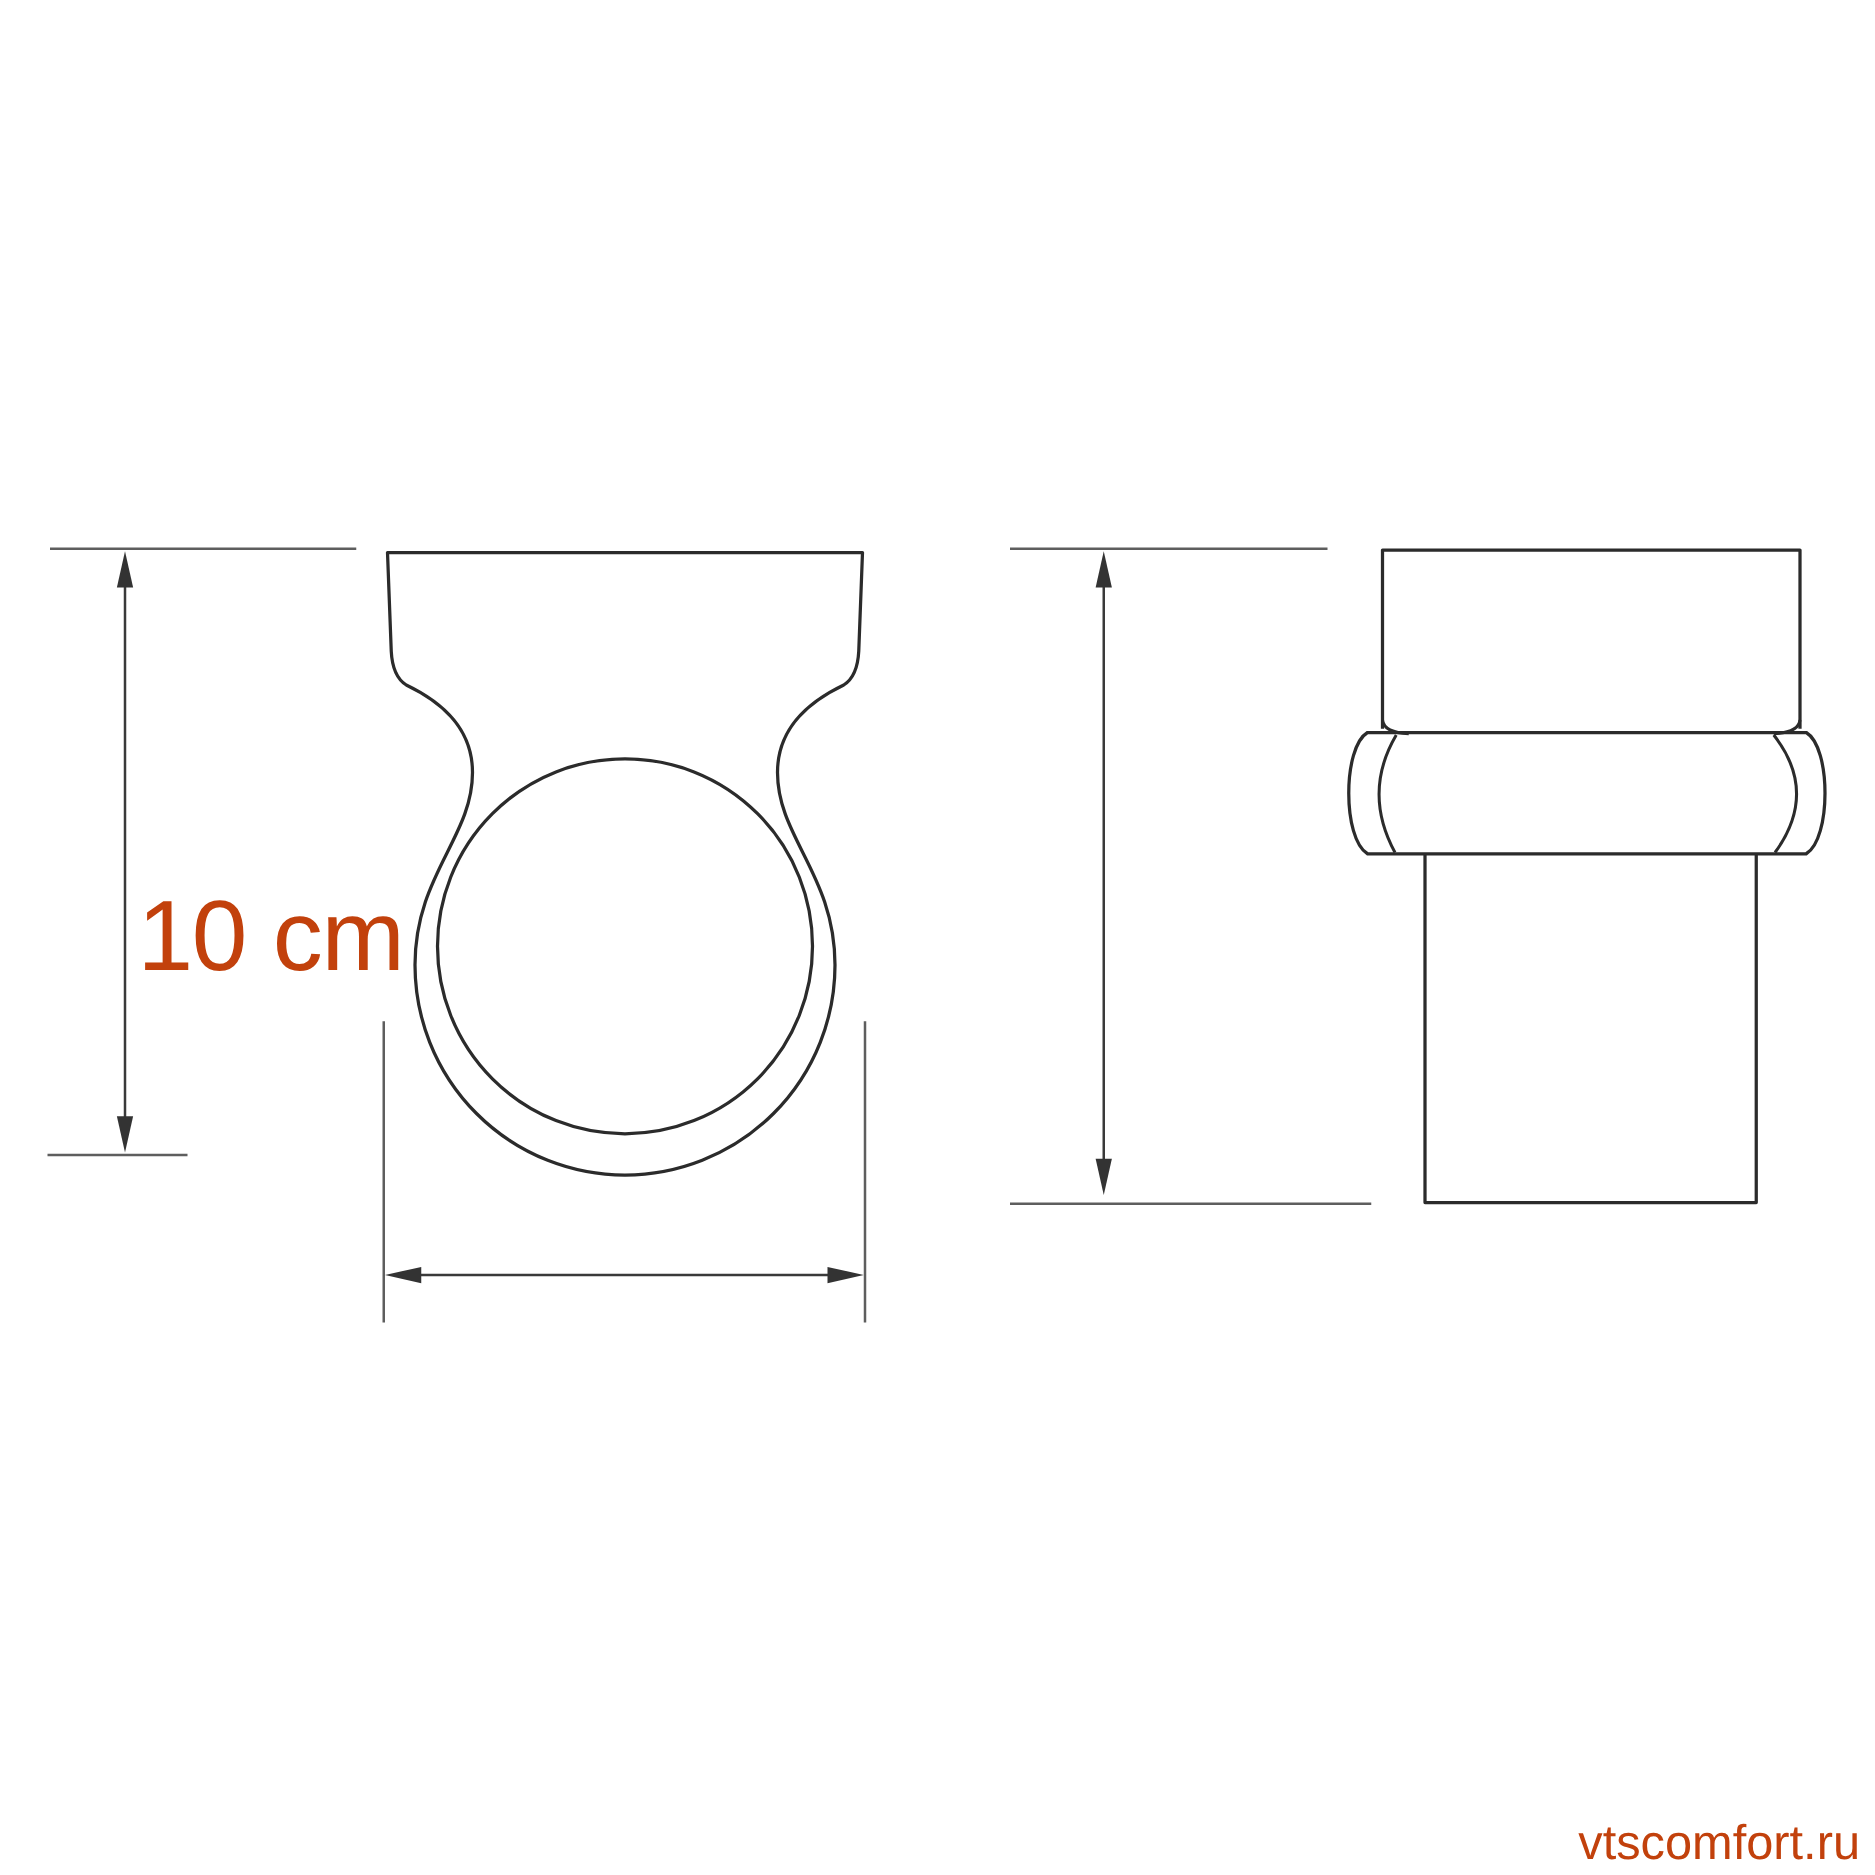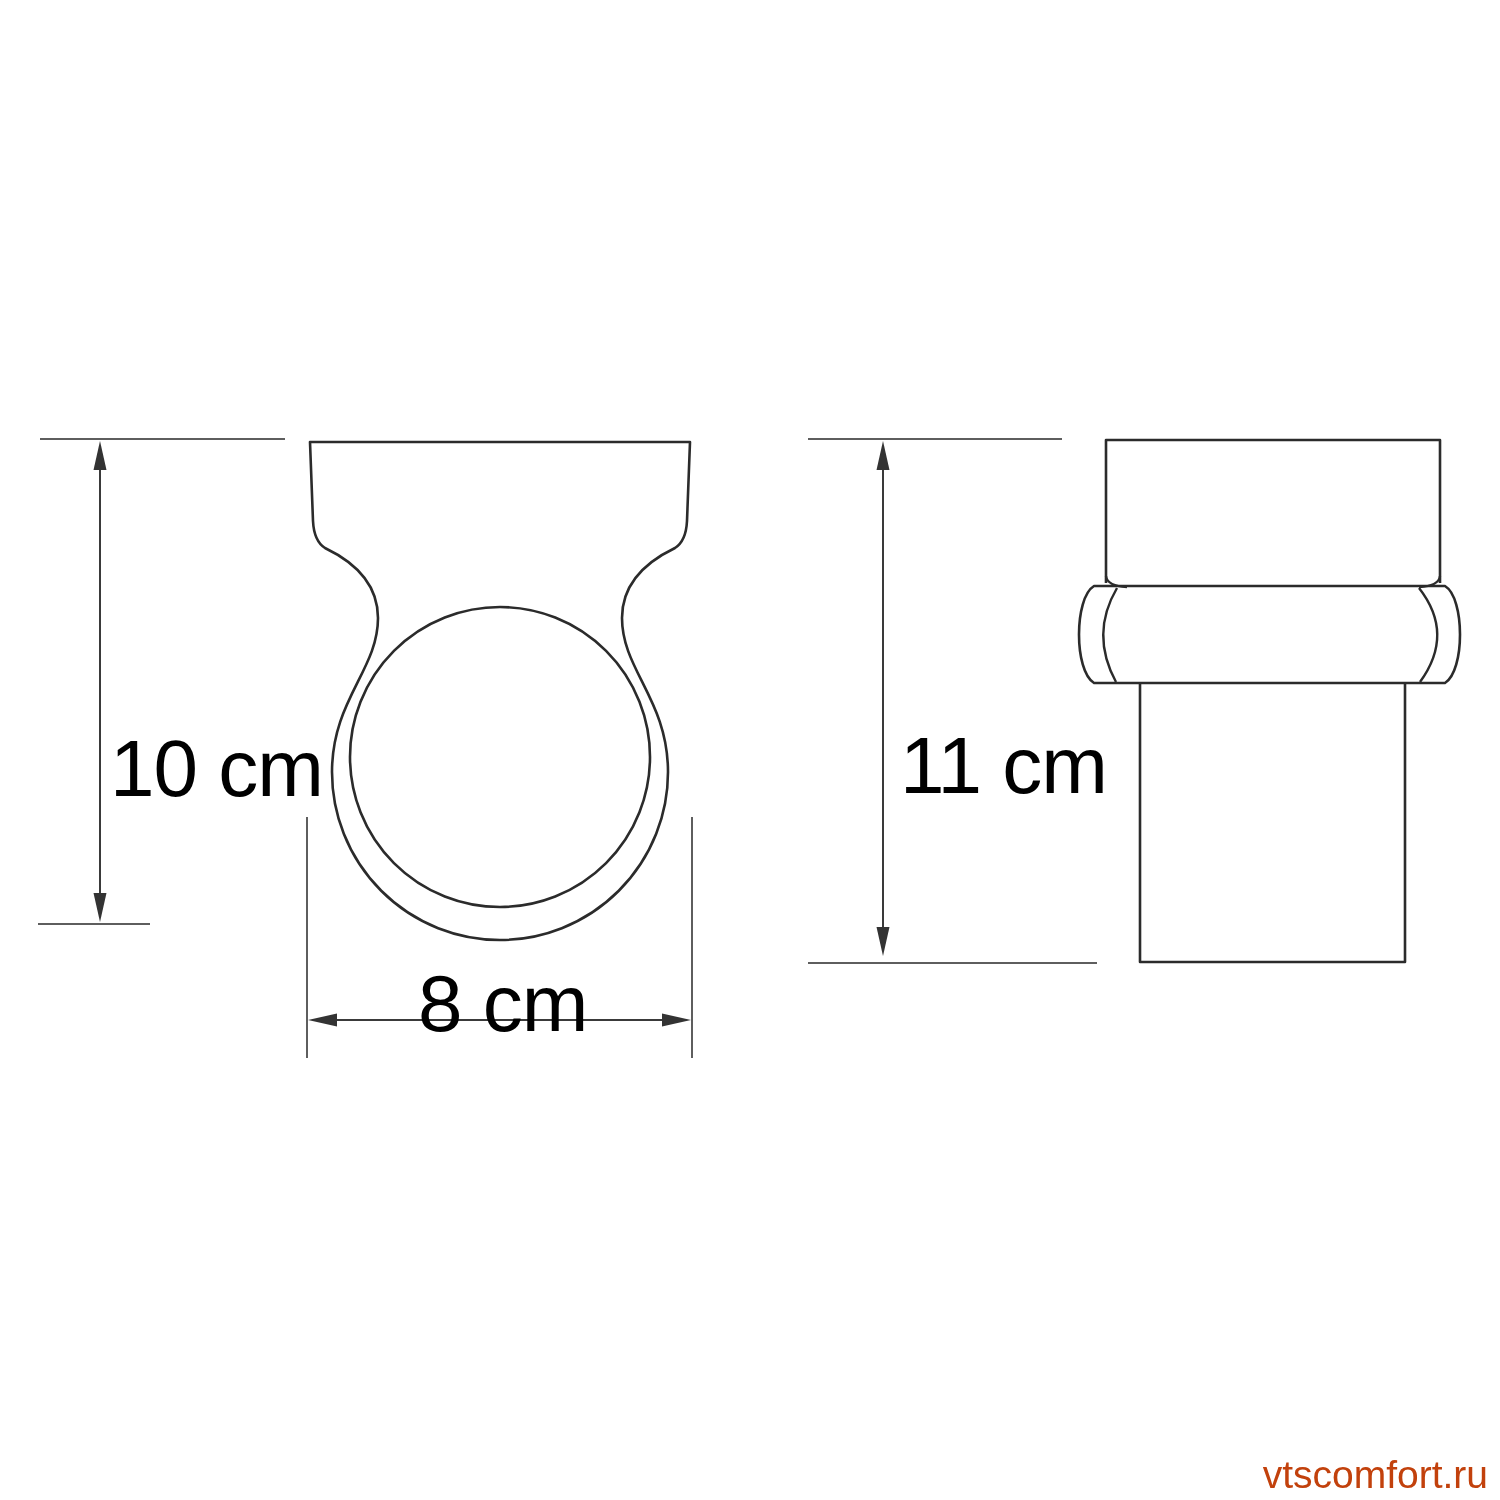--- a/index.html
+++ b/index.html
@@ -19,25 +19,24 @@
     position: absolute;
     left: 0;
     top: 0;
   }
   .dim-label {
     position: absolute;
     font-family: "Liberation Sans", sans-serif;
     font-size: 80px;
     font-weight: 400;
     letter-spacing: -1px;
-    color: #000000;
+    color: #c2410c;
     line-height: 1;
     white-space: nowrap;
     user-select: none;
-    margin-top: 20px;
   }
   #label-front-height { left: 110px; top: 709px; }
   #label-front-width  { left: 418px; top: 944px; }
   #label-side-height  { left: 900px; top: 706px; }
   #watermark {
     position: absolute;
     right: 12px;
     bottom: 6px;
     font-family: "Liberation Sans", sans-serif;
     font-size: 39px;
@@ -109,19 +108,17 @@
       <polygon points="100,922 93.5,893 106.5,893"></polygon>
       <polygon points="308,1020 337,1013.5 337,1026.5"></polygon>
       <polygon points="691,1020 662,1013.5 662,1026.5"></polygon>
       <polygon points="883,441 876.5,470 889.5,470"></polygon>
       <polygon points="883,956 876.5,927 889.5,927"></polygon>
     </g>
   </svg>
 
   <div class="dim-label" id="label-front-height">10 cm</div>
 
-  <div class="dim-label" id="label-front-width">8 cm</div>
 
-  <div class="dim-label" id="label-side-height">11 cm</div>
 
   <div id="watermark">vtscomfort.ru</div>
 
 </div>
 
 </body></html>

